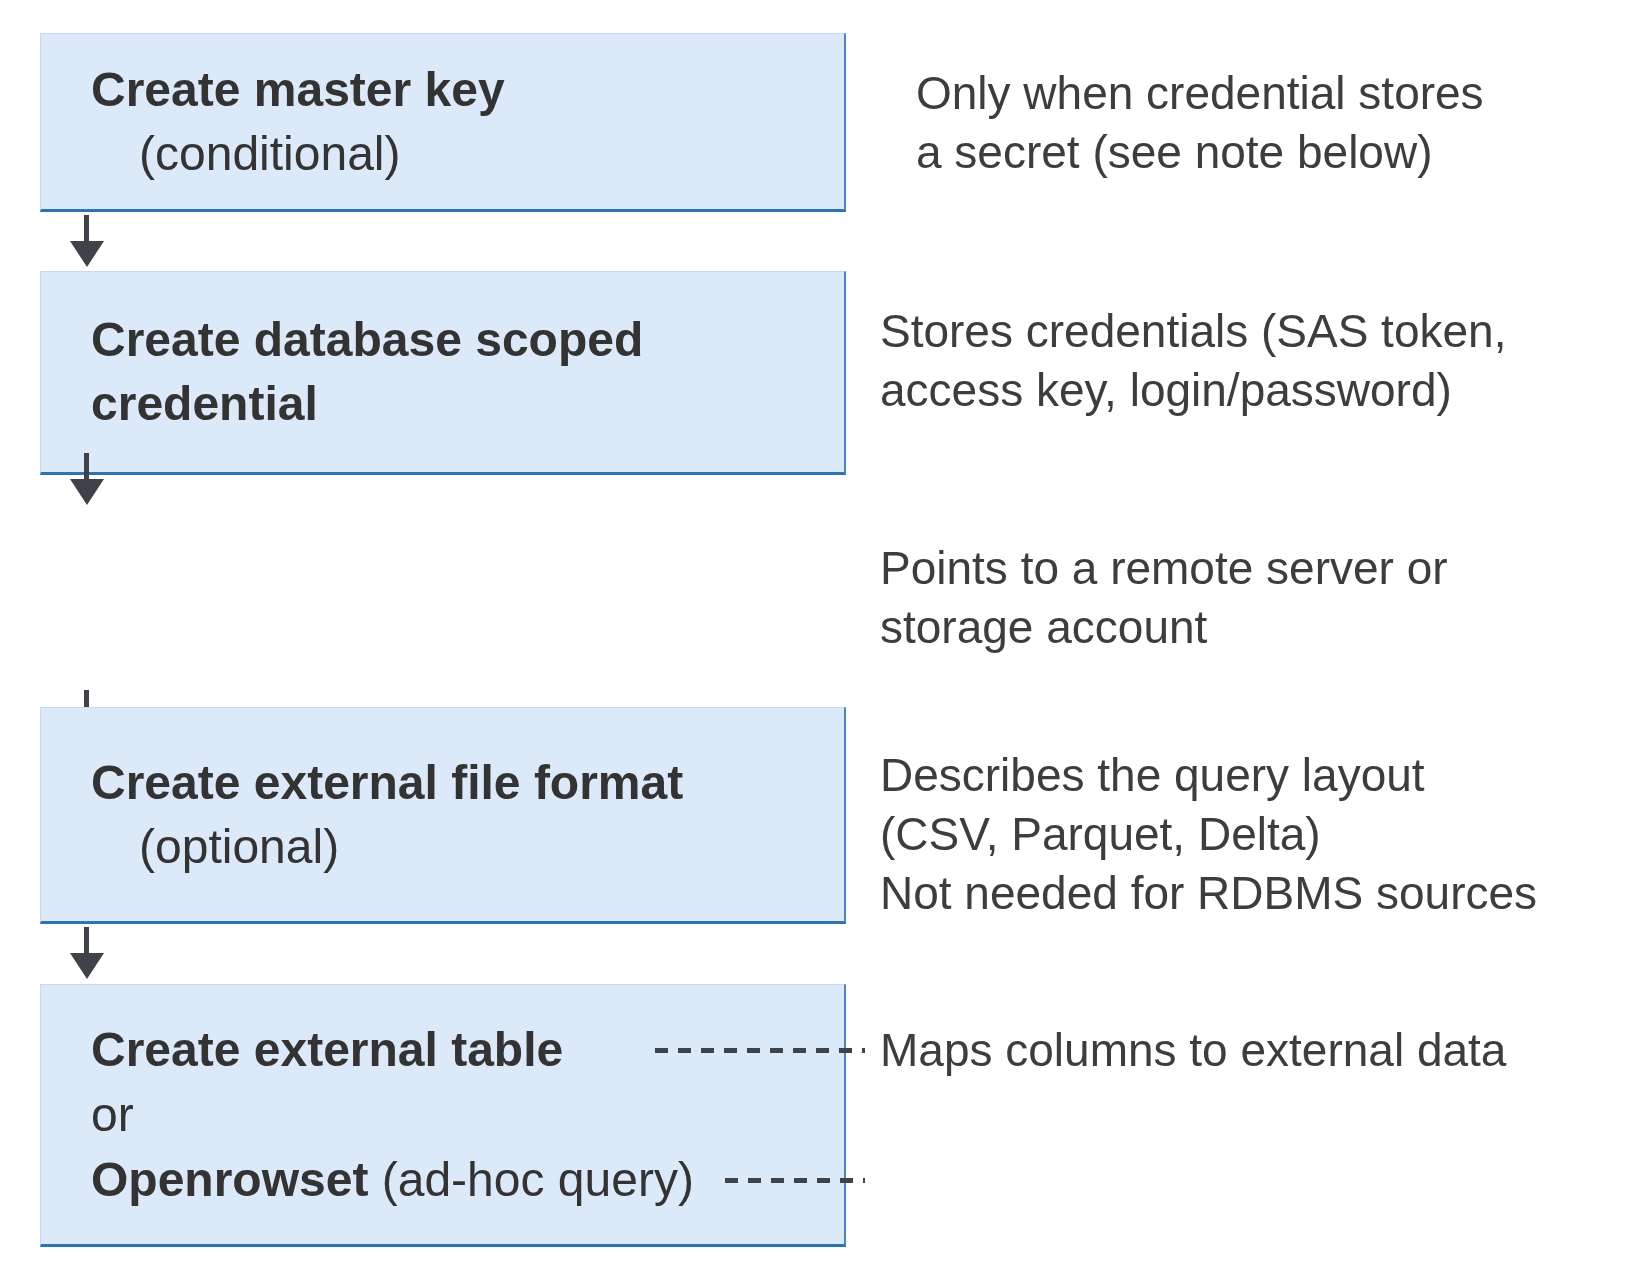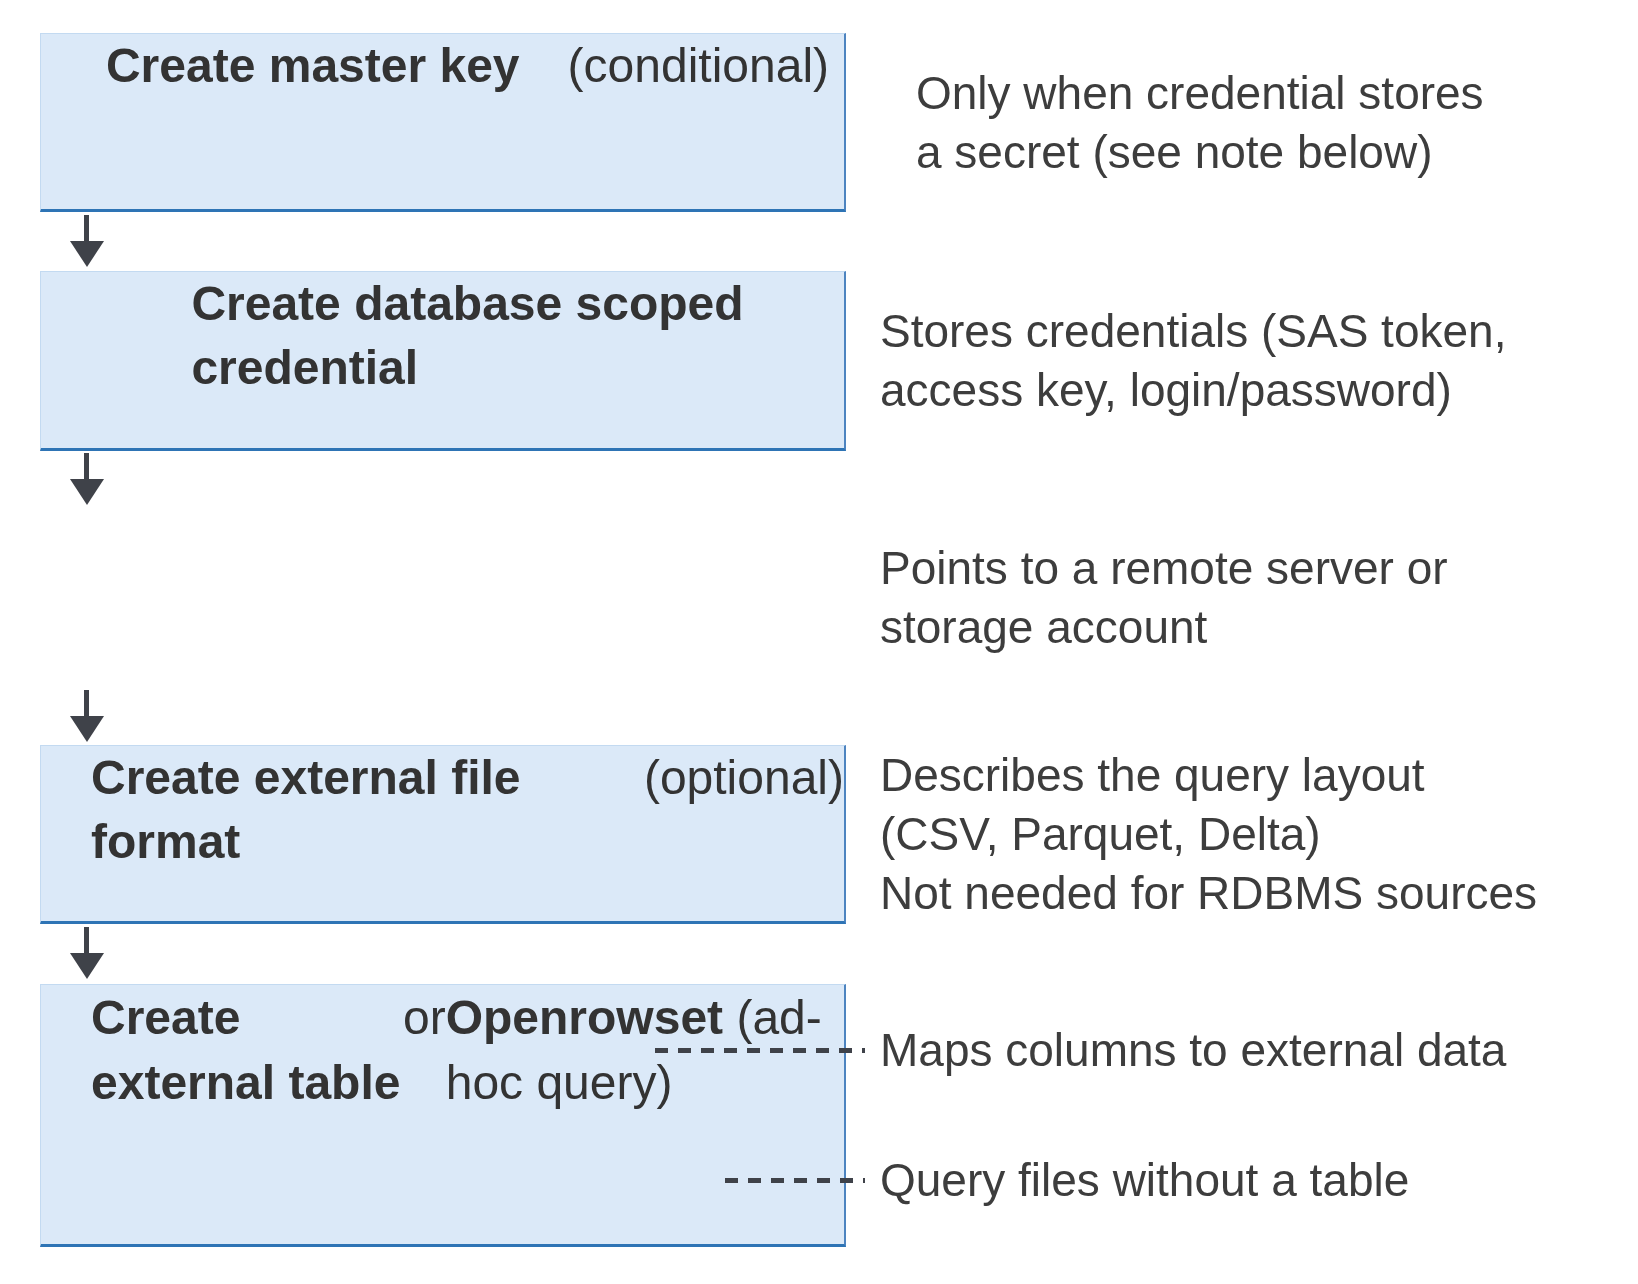--- a/index.html
+++ b/index.html
@@ -19,21 +19,21 @@
     position: absolute;
     left: 40px;
     width: 806px;
     box-sizing: border-box;
     background: var(--box-fill, #dbe9f8);
     border-top: 1px solid var(--box-border-light, #c3daf1);
     border-left: 1px solid var(--box-border-light, #c3daf1);
     border-right: 2px solid var(--box-border-right, #4d84c0);
     border-bottom: 3px solid var(--box-border-bottom, #2e74b5);
     display: flex;
-    flex-direction: row;
+    flex-direction: column;
     justify-content: center;
     padding-left: 50px;
   }
   .box-title {
     font-size: 48px;
     line-height: 64px;
     font-weight: bold;
     color: var(--title-text, #333333);
     white-space: pre-line;
   }
@@ -96,35 +96,35 @@
 
   <div class="step-box" style="top:33px;height:179px;">
     <div class="box-title">Create master key</div>
     <div class="box-qualifier">(conditional)</div>
   </div>
   <div class="note" style="top:33px;height:179px;margin-left:36px;">Only when credential stores
 a secret (see note below)</div>
 
   <div class="arrow" style="top:215px;height:26px;"></div>
 
-  <div class="step-box" style="top:271px;height:180px;">
+  <div class="step-box" style="top:271px;height:204px;">
     <div class="box-title">Create database scoped
 credential</div>
   </div>
   <div class="note" style="top:271px;height:180px;">Stores credentials (SAS token,
 access key, login/password)</div>
 
   <div class="arrow" style="top:453px;height:26px;"></div>
 
   <div class="note" style="top:508px;height:179px;">Points to a remote server or
 storage account</div>
 
   <div class="arrow" style="top:690px;height:26px;"></div>
 
-  <div class="step-box" style="top:745px;height:179px;">
+  <div class="step-box" style="top:707px;height:217px;">
     <div class="box-title">Create external file format</div>
     <div class="box-qualifier">(optional)</div>
   </div>
   <div class="note" style="top:745px;height:179px;">Describes the query layout
 (CSV, Parquet, Delta)
 Not needed for RDBMS sources</div>
 
   <div class="arrow" style="top:927px;height:26px;"></div>
 
   <div class="step-box" style="top:984px;height:263px;">
@@ -134,15 +134,14 @@
     <div class="box-line">or</div>
     <div class="box-line">
       <span class="bold">Openrowset</span><span> (ad-hoc query)</span>
     </div>
   </div>
 
   <div class="dash" style="top:1048px;left:655px;width:210px;"></div>
   <div class="dash" style="top:1178px;left:725px;width:140px;"></div>
 
   <div class="note" style="top:1018px;height:65px;">Maps columns to external data</div>
-  <div class="note" style="top:1148px;height:65px;">Query files without a table</div>
 
 </div>
 
 </body></html>

